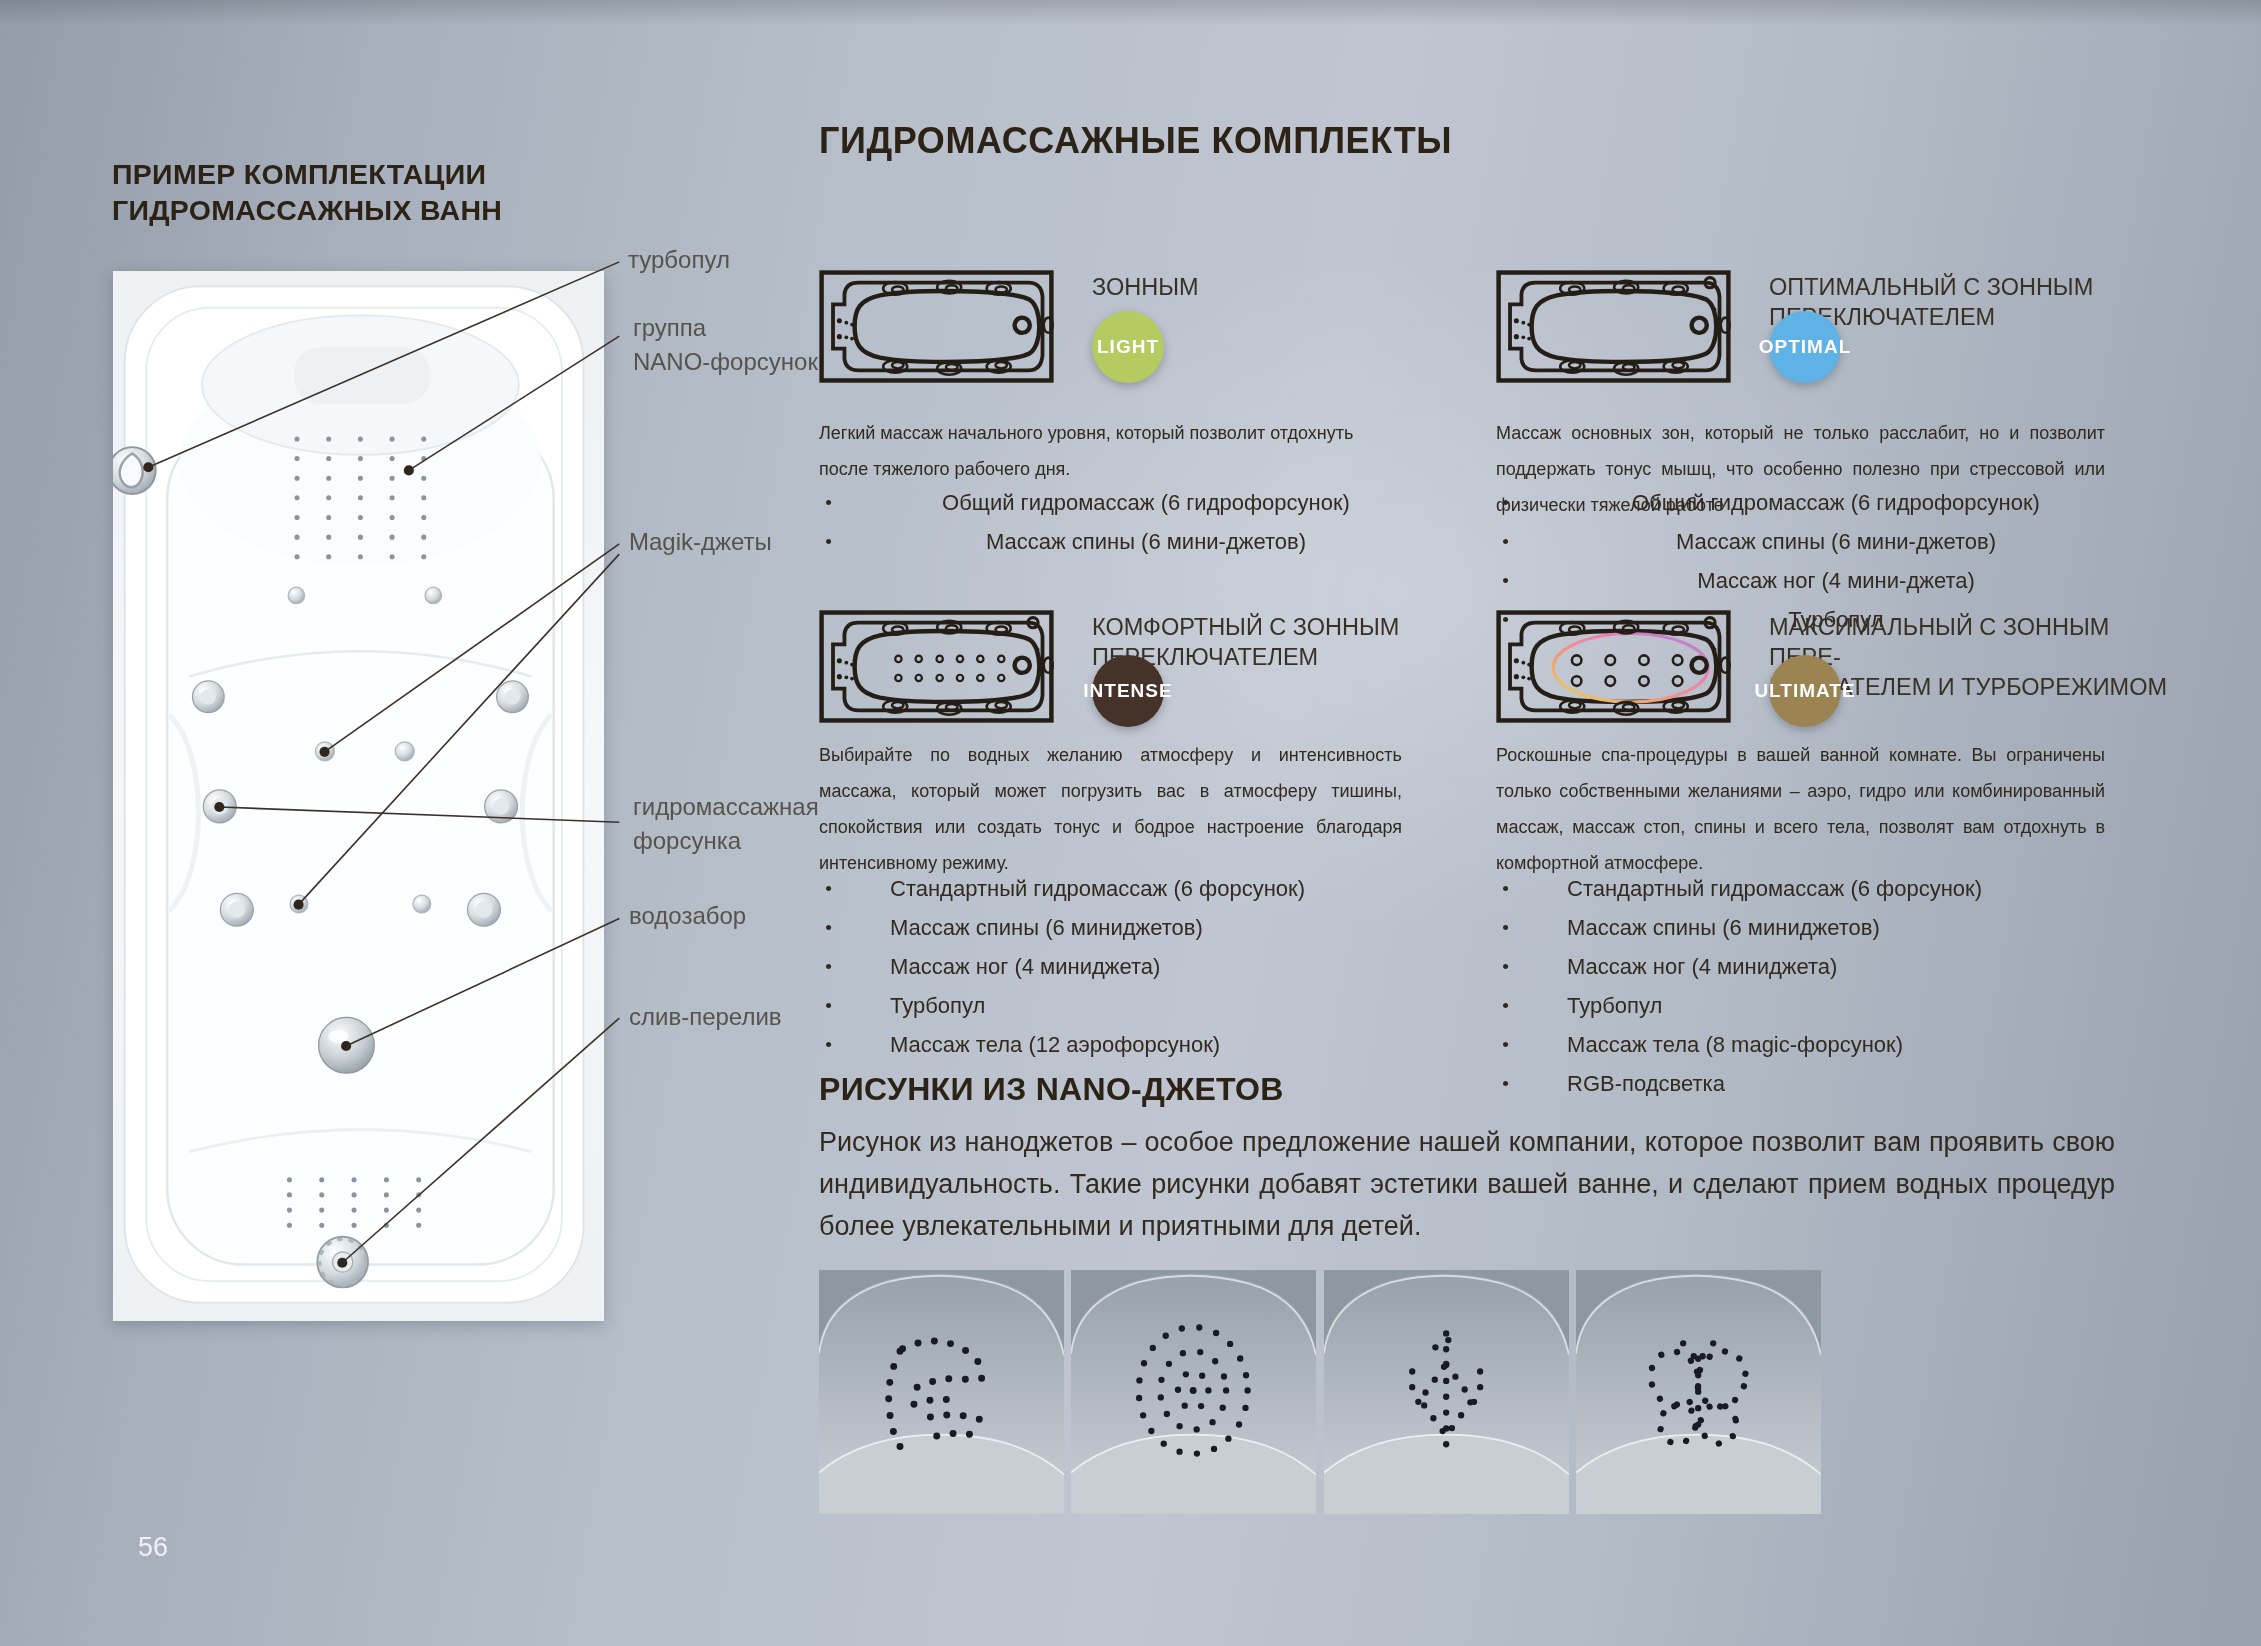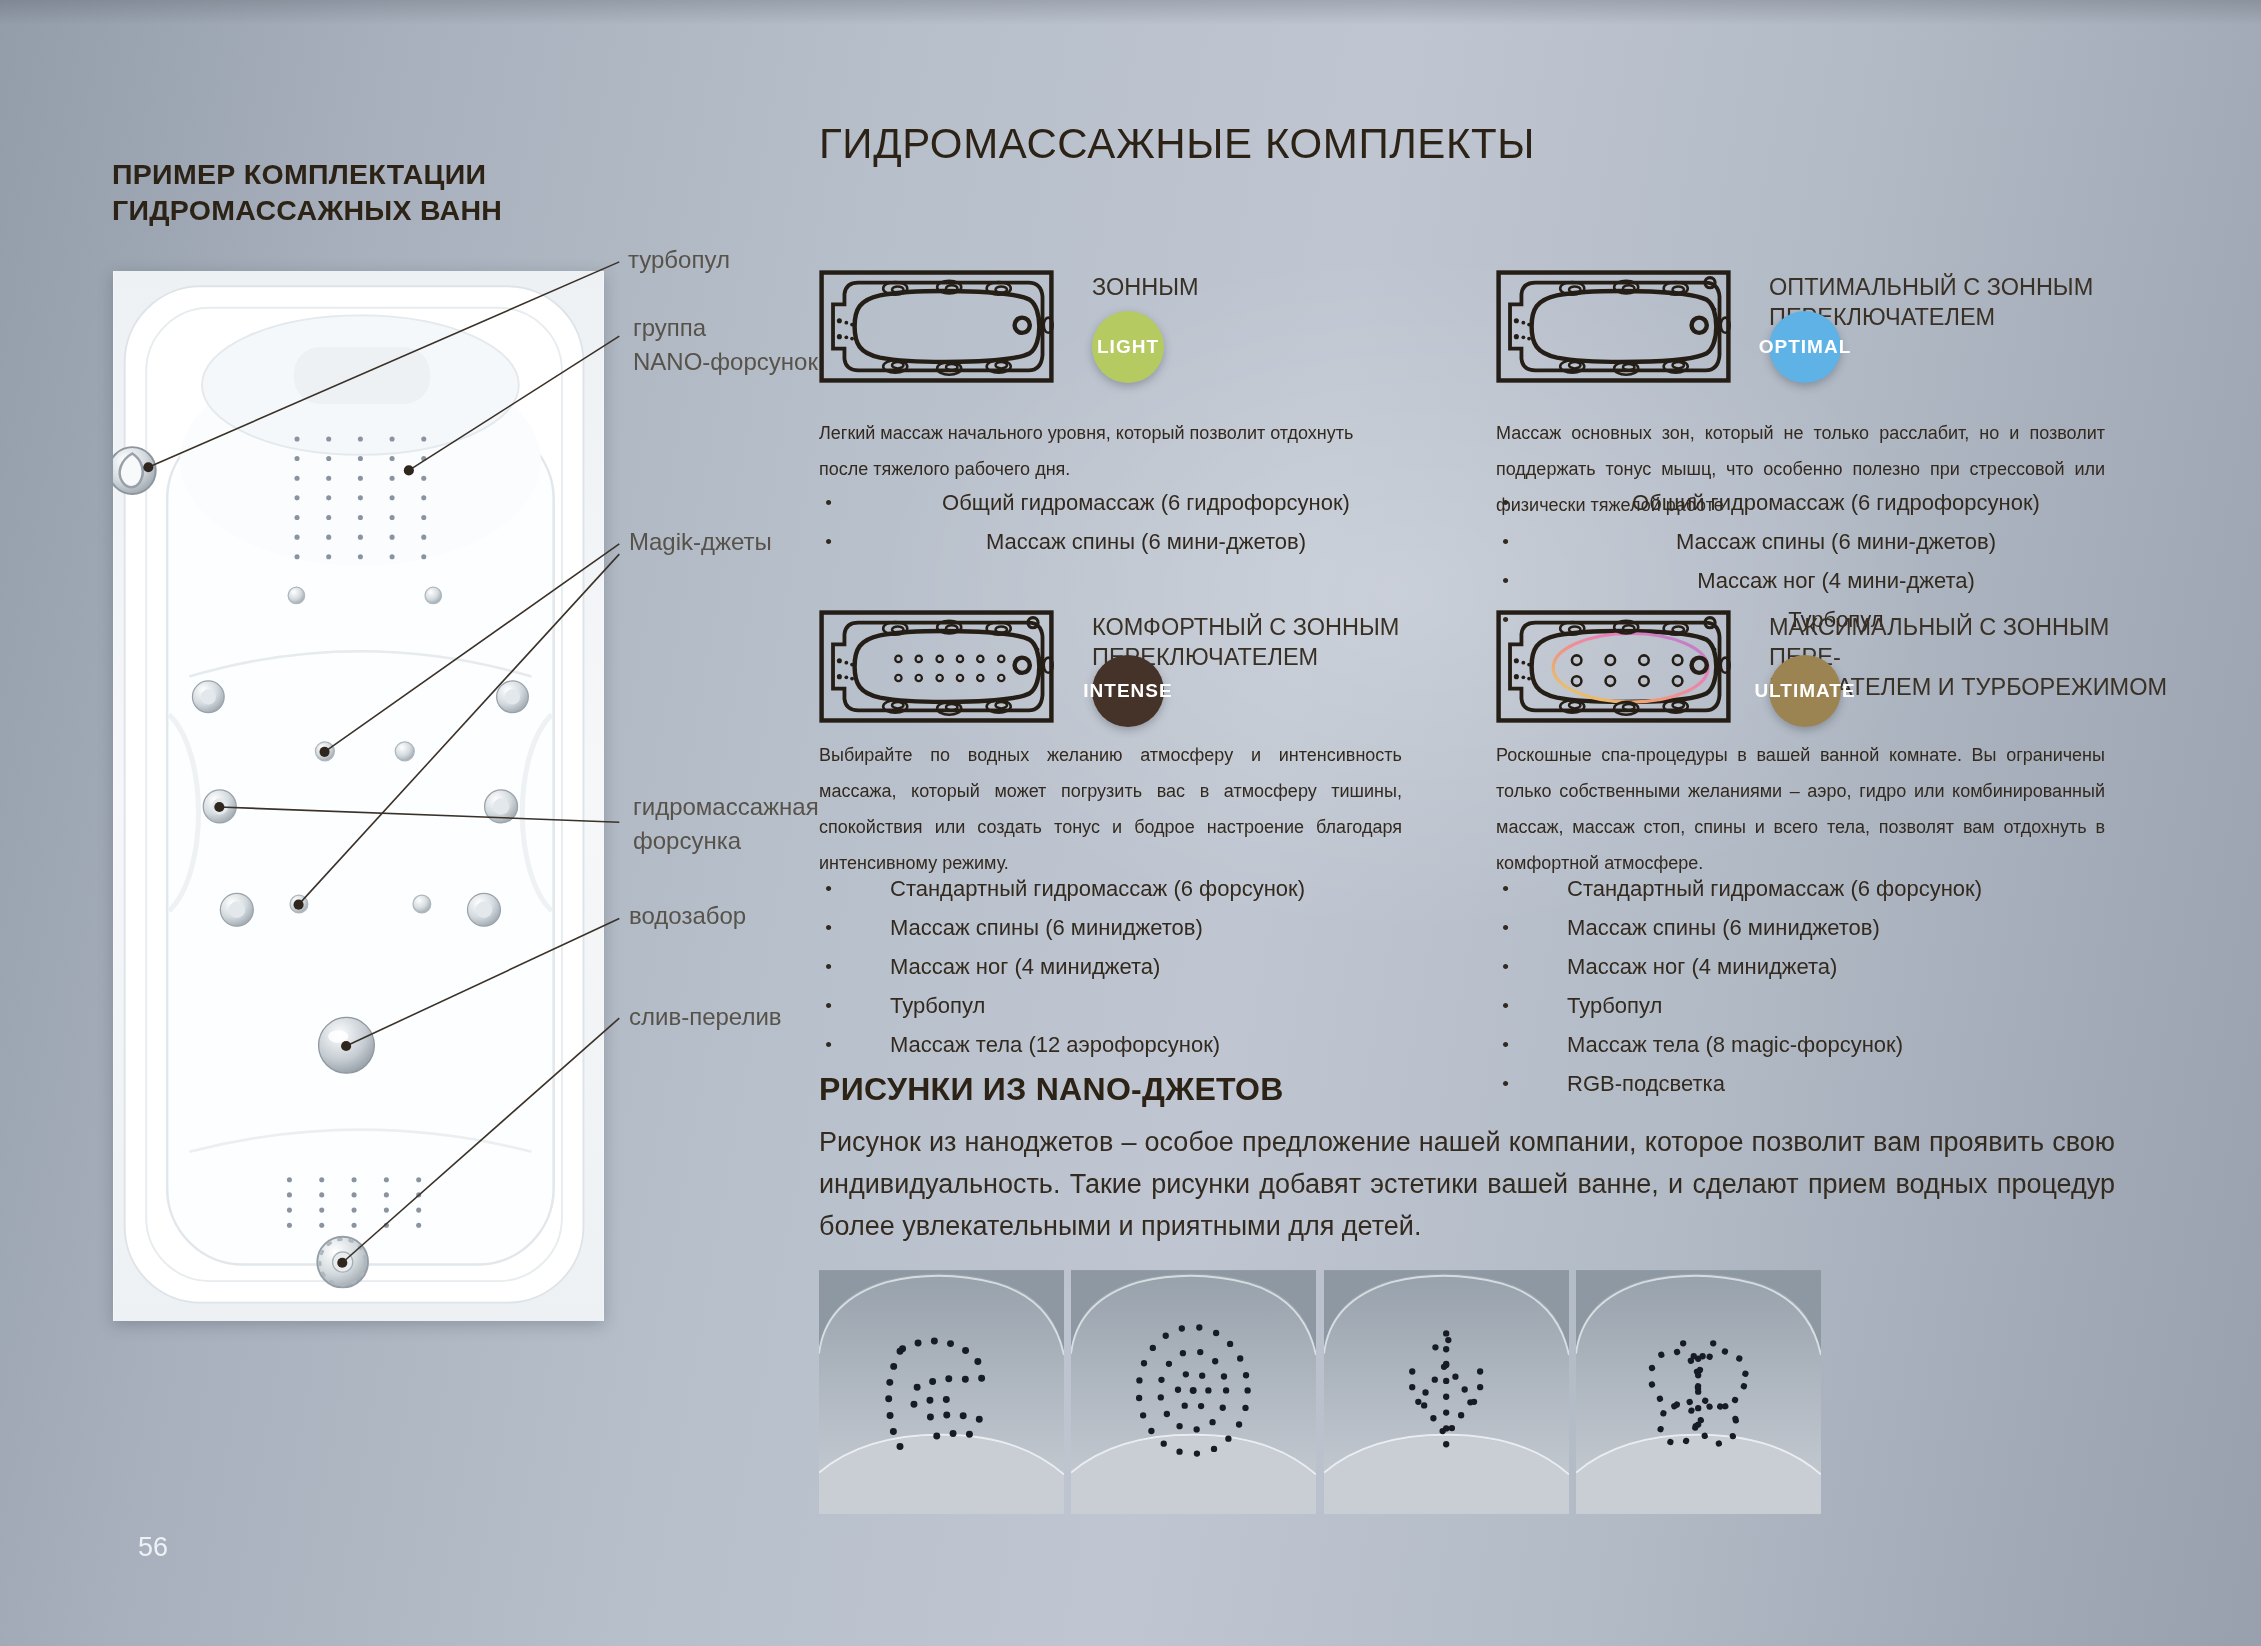--- a/index.html
+++ b/index.html
@@ -30,21 +30,21 @@
   .lab-turbo{left:628px;top:243px;}
   .lab-nano{left:633px;top:311px;}
   .lab-magik{left:629px;top:525px;}
   .lab-hydro{left:633px;top:790px;}
   .lab-intake{left:629px;top:899px;}
   .lab-drain{left:629px;top:1000px;}
   .annotations{position:absolute;left:0;top:0;width:2261px;height:1647px;pointer-events:none;}
   
   .main-title{
     position:absolute;left:819px;top:120px;
-    font-size:42px;font-weight:normal;color:#2c2316;letter-spacing:0.6px;
+    font-size:36px;font-weight:bold;color:#2c2316;letter-spacing:0.6px;
   }
   .kit{position:absolute;}
   .kit-basic   {left:819px;top:267px;width:583px;height:336px;}
   .kit-optimal {left:1496px;top:267px;width:609px;height:336px;}
   .kit-intense {left:819px;top:607px;width:583px;height:456px;}
   .kit-ultimate{left:1496px;top:607px;width:609px;height:469px;}
   .kit .schematic{position:absolute;left:0;top:3.2px;}
   .kit-title{
     position:absolute;left:273px;top:5px;width:406px;
     font-size:23.5px;line-height:30px;color:#3a3126;

